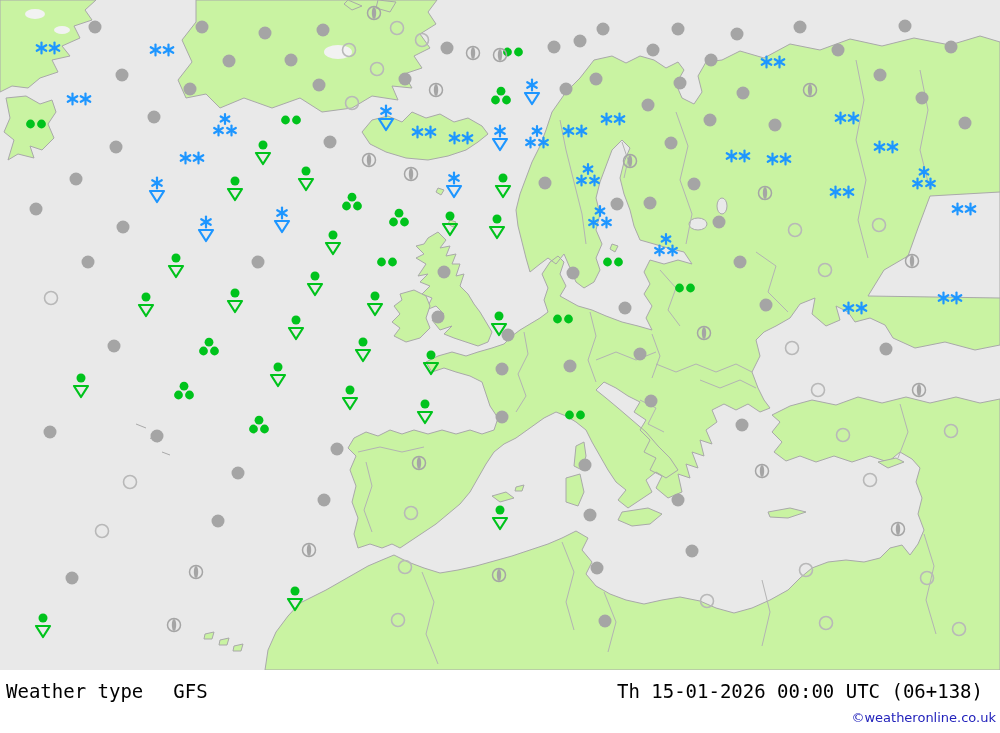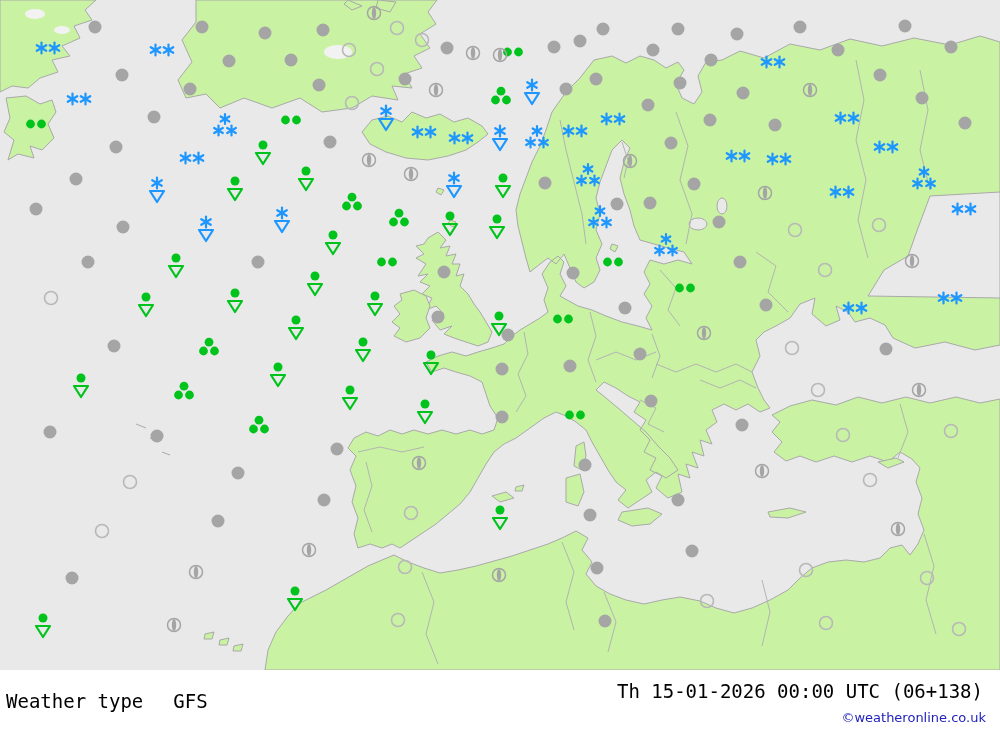--- a/index.html
+++ b/index.html
@@ -1,24 +1,24 @@
 <!DOCTYPE html>
 <html style="--sea: #e9e9e9; --land: #c9f3a2; --coast: #a9a9a9; --border: #b3b3b3; --copy: #2222bb;"><head>
 <meta charset="utf-8">
 <style>
   html,body{margin:0;padding:0;background:#ffffff;}
   .screen{position:relative;width:1000px;height:733px;background:#ffffff;overflow:hidden;
           font-family:"DejaVu Sans Mono", monospace;}
   .map-wrap{position:absolute;left:0;top:0;width:1000px;height:670px;background:var(--sea,#e9e9e9);}
   .map-wrap svg{display:block;}
   .caption{position:absolute;left:0;top:670px;width:1000px;height:63px;background:#ffffff;}
-  .cap-left{position:absolute;left:6px;top:20px;font-size:19px;color:#000;white-space:pre;}
+  .cap-left{position:absolute;left:6px;top:10px;font-size:19px;color:#000;white-space:pre;}
   .cap-model{margin-left:30px;}
   .cap-right{position:absolute;right:17px;top:10px;font-size:19px;color:#000;white-space:pre;}
-  .copyright{position:absolute;right:14px;top:40px;font-size:13px;color:var(--copy,#2222bb);
+  .copyright{position:absolute;right:4px;top:40px;font-size:13px;color:var(--copy,#2222bb);
              font-family:"DejaVu Sans", sans-serif;text-decoration:none;cursor:pointer;}
 </style>
 </head>
 <body>
 
 <div class="screen">
   <div class="map-wrap">
     <svg width="1000" height="670" viewBox="0 0 1000 670">
       <rect x="0" y="0" width="1000" height="670" fill="var(--sea)"></rect>
 

